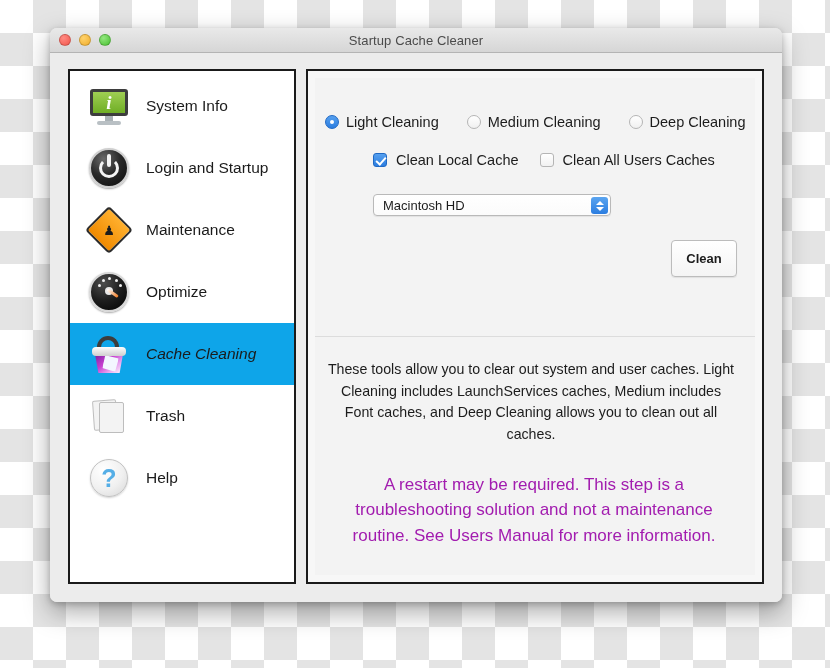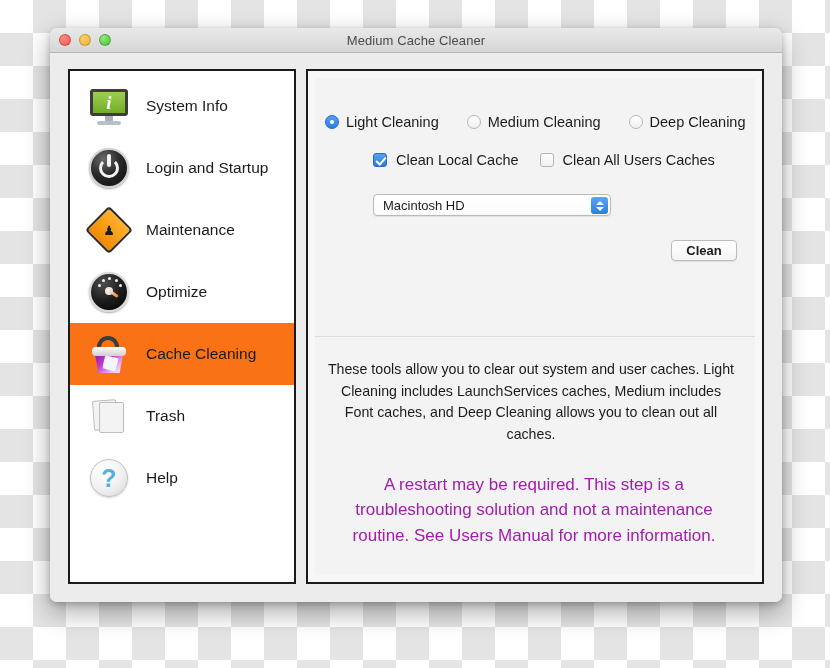--- a/index.html
+++ b/index.html
@@ -81,21 +81,21 @@
     padding-top: 4px;
   }
   .side-item {
     display: flex;
     align-items: center;
     height: 62px;
     padding-left: 18px;
     gap: 16px;
     cursor: default;
   }
-  .side-item.selected { background: #f97316; }
+  .side-item.selected { background: #0ea5e9; font-style: italic; }
   .side-label {
     font-size: 15.5px;
     color: #1b1b1b;
     white-space: nowrap;
   }
   .side-icon {
     width: 42px; height: 42px;
     flex: 0 0 42px;
     position: relative;
   }
@@ -293,21 +293,21 @@
   }
   .arrow-up, .arrow-down {
     width: 0; height: 0; border-left: 4px solid transparent; border-right: 4px solid transparent;
   }
   .arrow-up { border-bottom: 4px solid #fff; }
   .arrow-down { border-top: 4px solid #fff; }
 
   
   #button-row { padding: 24px 18px 0 0; display: flex; justify-content: flex-end; }
   #clean-button {
-    min-width: 66px; height: 21px;
+    min-width: 66px; height: 37px;
     background: linear-gradient(to bottom, #ffffff, #f4f4f4);
     border: 1px solid #bcbcbc; border-radius: 4px;
     font-size: 13px; font-weight: bold; color: #1c1c1c;
     display: flex; align-items: center; justify-content: center;
     padding: 0 13px;
     box-shadow: 0 1px 1px rgba(0,0,0,0.08);
     cursor: default;
   }
 
   #spacer { flex: 1; }
@@ -333,21 +333,21 @@
 <body>
 
 <div id="window">
 
   <div id="titlebar">
     <div class="lights">
       <div class="light red"></div>
       <div class="light yellow"></div>
       <div class="light green"></div>
     </div>
-    <div id="window-title">Medium Cache Cleaner</div>
+    <div id="window-title">Startup Cache Cleaner</div>
   </div>
 
   <div id="body-area">
 
     <div id="sidebar">
 
       <div class="side-item">
         <div class="side-icon ic-monitor">
           <div class="screen">
               <span class="letter">i</span>

